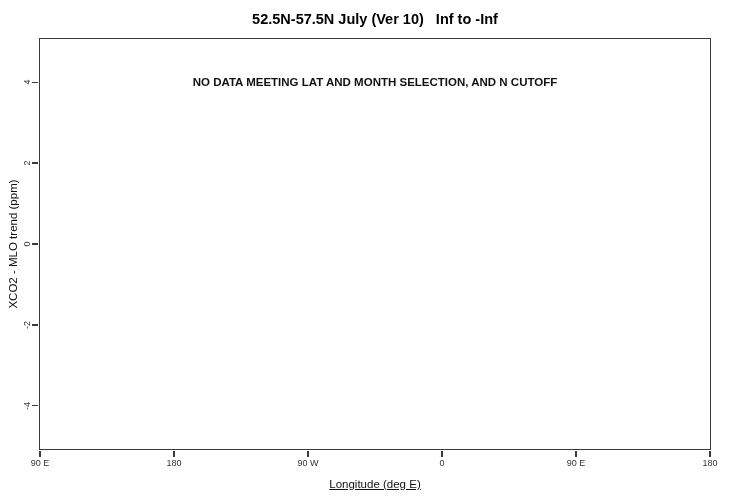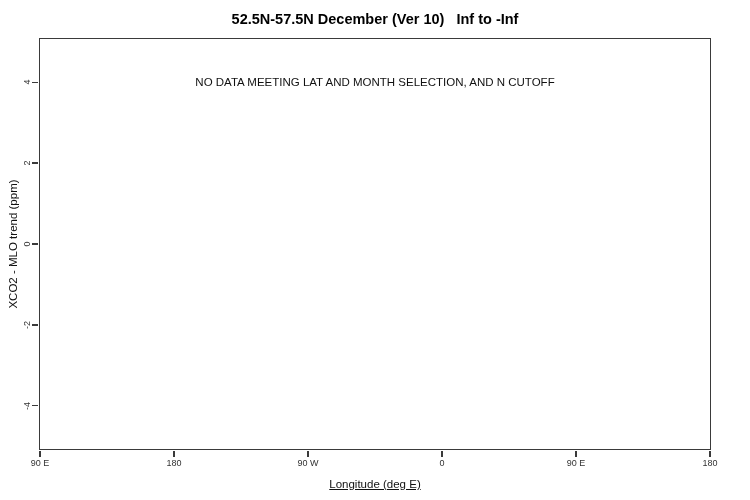--- a/index.html
+++ b/index.html
@@ -85,24 +85,24 @@
   .axis-label.y {
     left: 13px;
     top: 244px;
     transform: translate(-50%, -50%) rotate(-90deg);
   }
 </style>
 </head>
 <body>
 
 <div id="figure">
-  <div class="chart-title">52.5N-57.5N December (Ver 10)   Inf to -Inf</div>
+  <div class="chart-title">52.5N-57.5N July (Ver 10)   Inf to -Inf</div>
 
   <div class="plot-box">
-    <div class="no-data-message" style="left: 335px; top: 43.2643px;">NO DATA MEETING LAT AND MONTH SELECTION, AND N CUTOFF</div>
+    <div class="no-data-message" style="left: 335px; top: 43.2643px; font-weight: bold;">NO DATA MEETING LAT AND MONTH SELECTION, AND N CUTOFF</div>
 
   <div class="tick y" style="top: 42.5143px;"></div>
       <div class="tick-label y" style="left: -13px; top: 43.2643px;">4</div>
       <div class="tick y" style="top: 123.382px;"></div>
       <div class="tick-label y" style="left: -13px; top: 124.132px;">2</div>
       <div class="tick y" style="top: 204.25px;"></div>
       <div class="tick-label y" style="left: -13px; top: 205px;">0</div>
       <div class="tick y" style="top: 285.118px;"></div>
       <div class="tick-label y" style="left: -13px; top: 285.868px;">-2</div>
       <div class="tick y" style="top: 365.986px;"></div>

